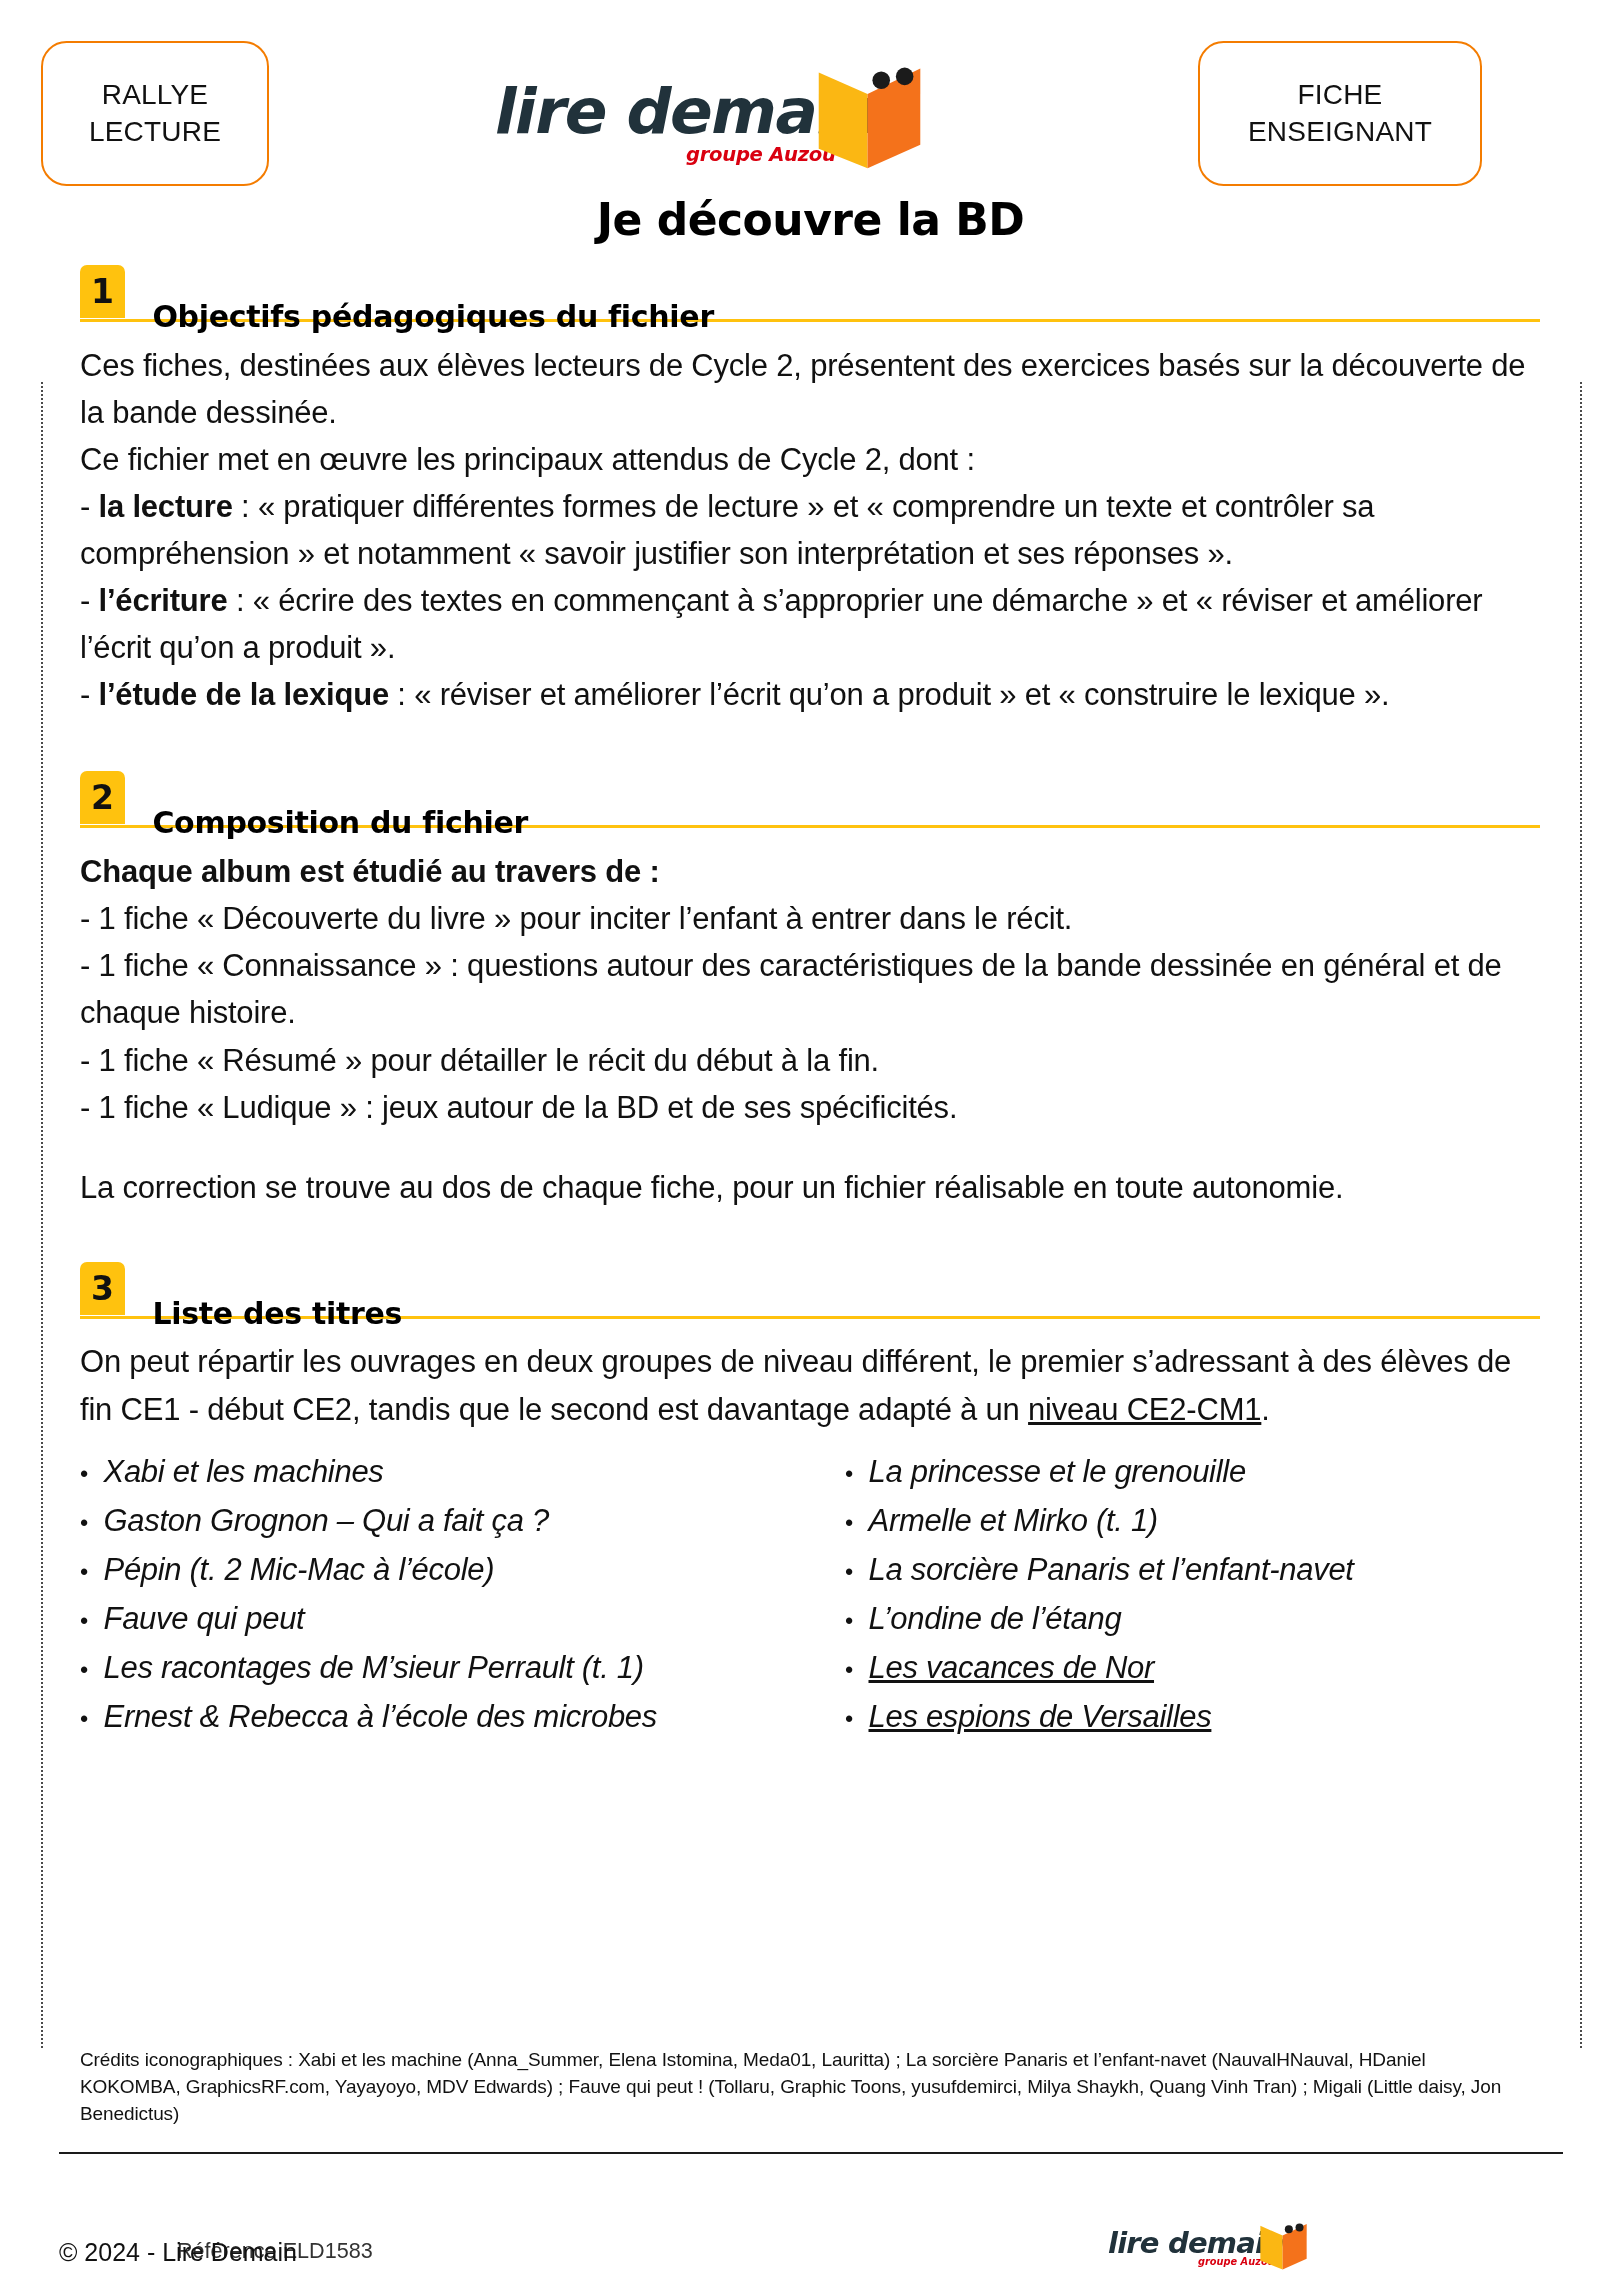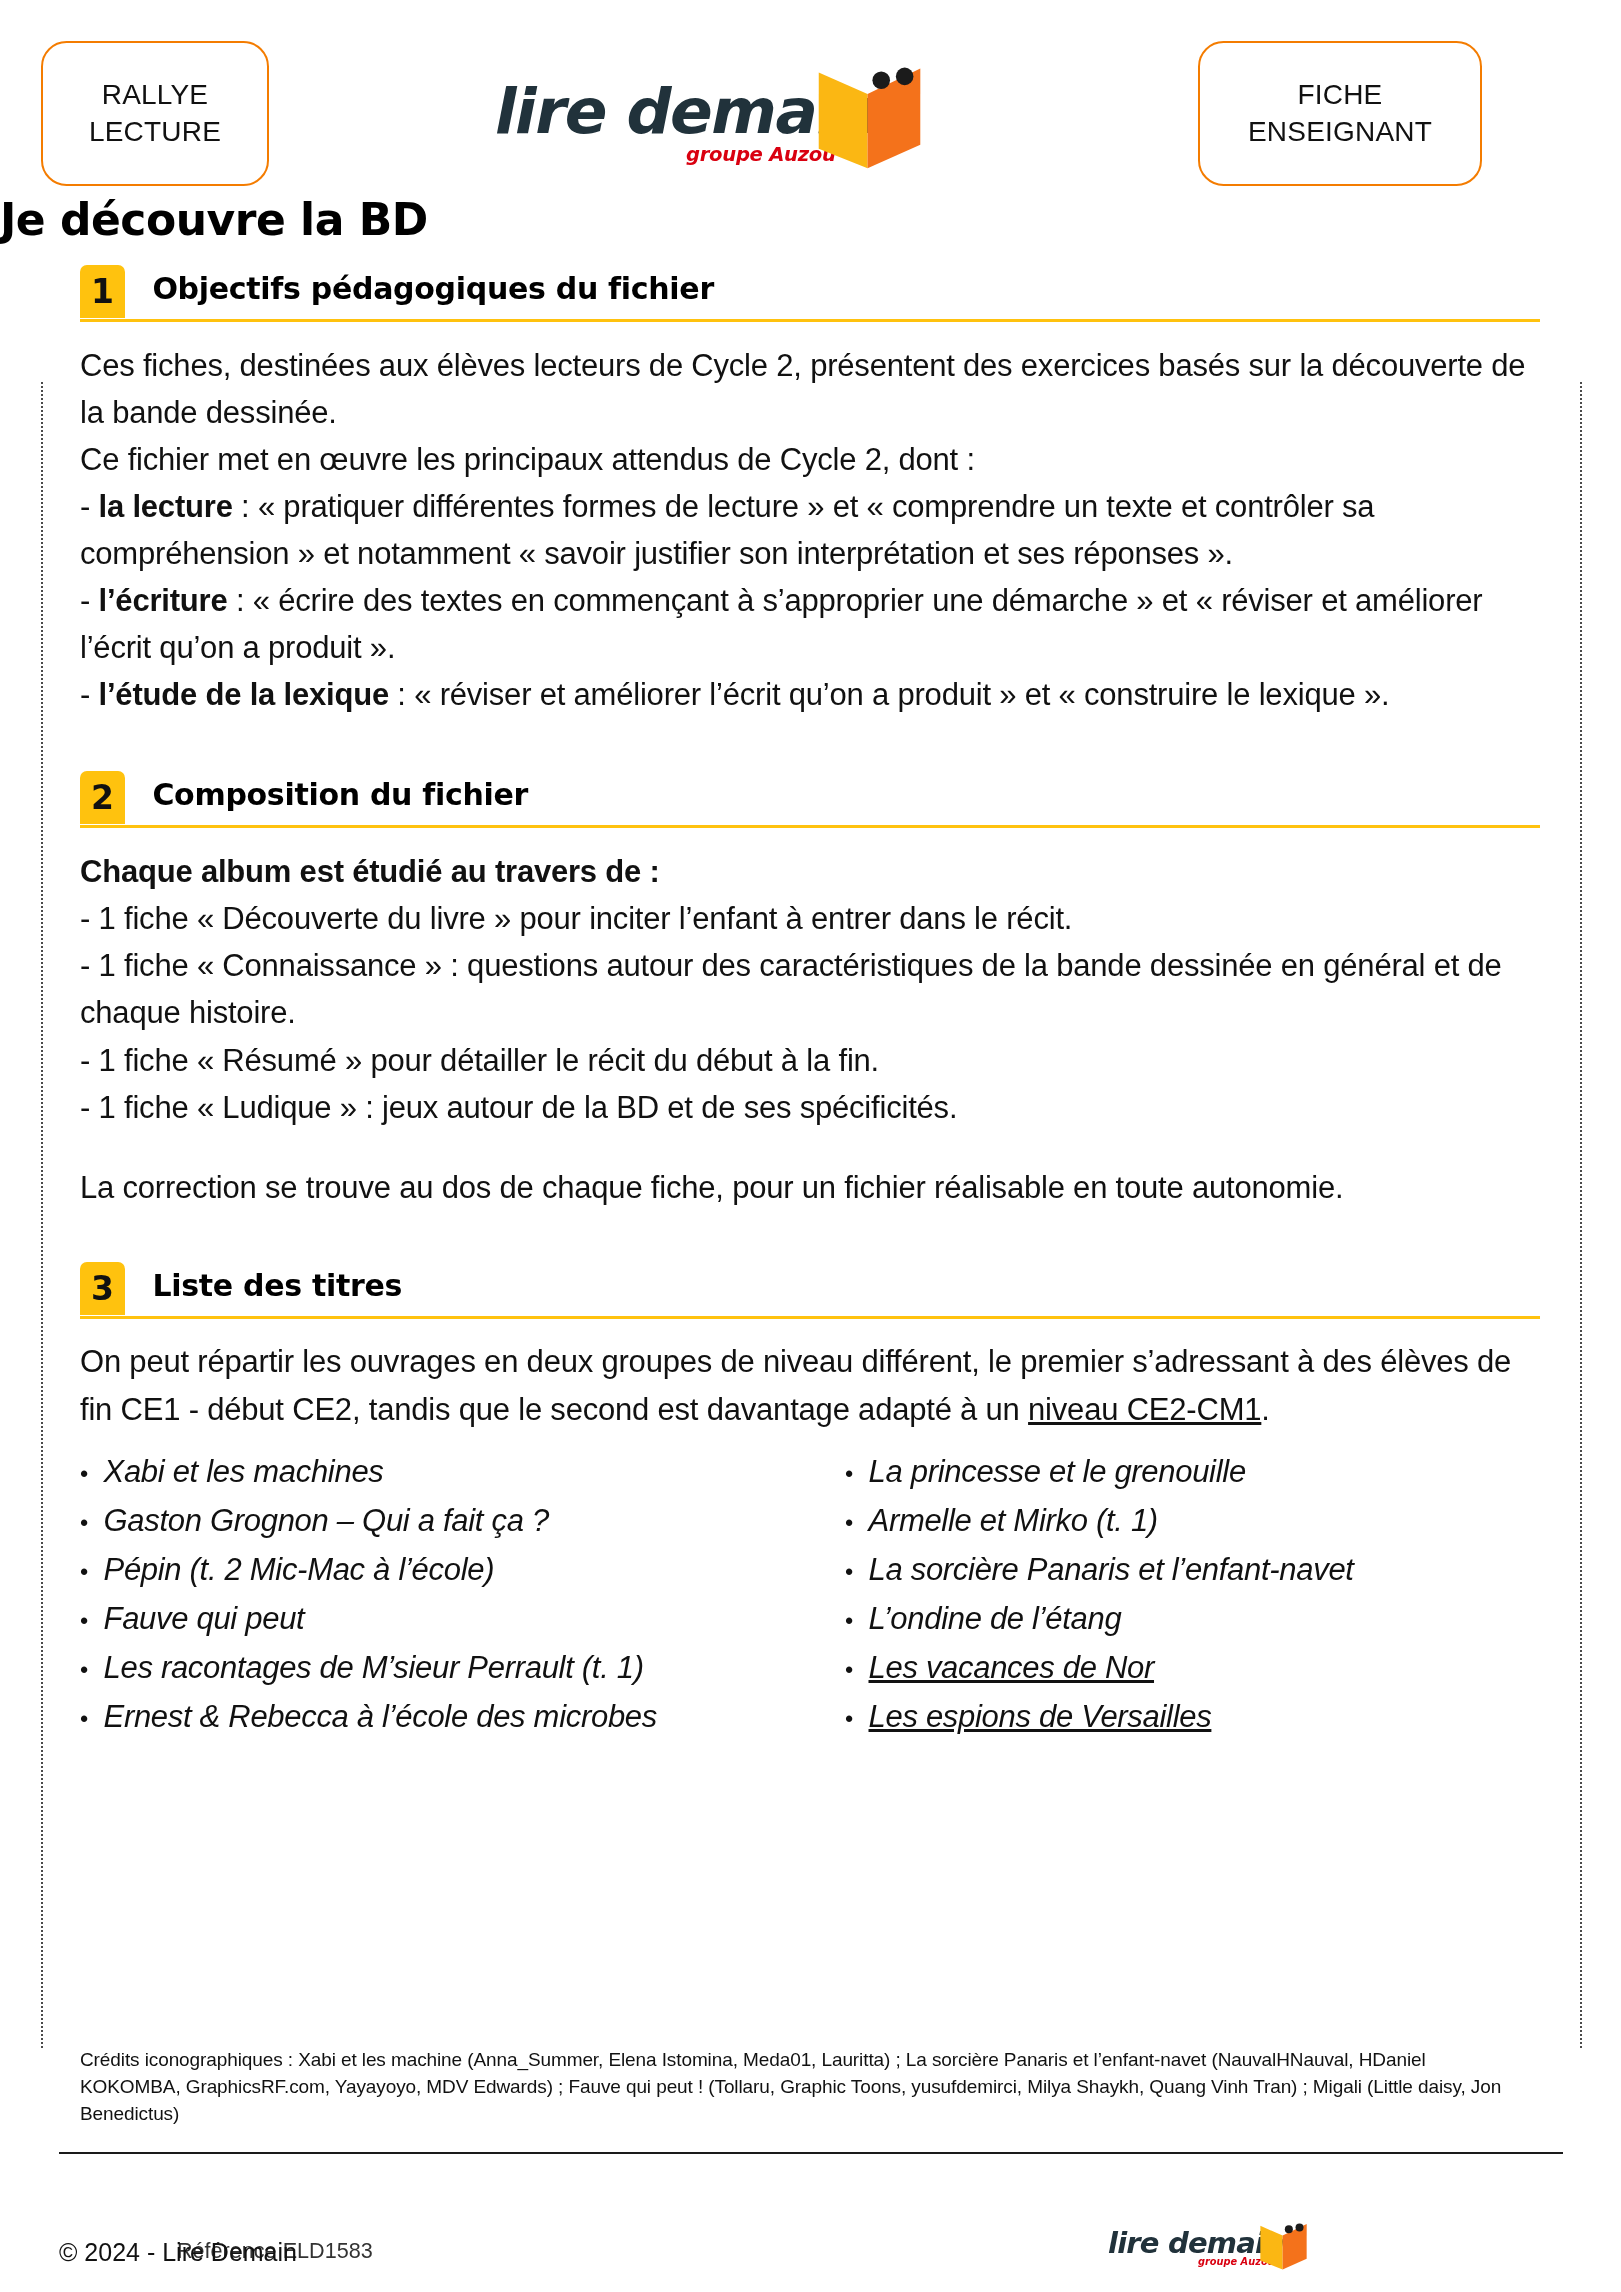--- a/index.html
+++ b/index.html
@@ -95,20 +95,21 @@
     top: 2px;
     width: 125px;
     height: 125px;
   }
 
   
   .doc-title {
     position: absolute;
     top: 194px; left: 0;
     width: 1621px;
+    text-align: center;
     font-family: "DejaVu Sans", sans-serif;
     font-weight: bold;
     font-size: 44px;
     color: #000;
     letter-spacing: -0.5px;
   }
 
   
   .content {
     position: absolute;
@@ -142,20 +143,21 @@
   }
   .sec-title {
     margin-left: 27.4px;
     font-family: "DejaVu Sans", sans-serif;
     font-weight: bold;
     font-size: 30px;
     color: #000;
     letter-spacing: -0.3px;
     padding-top: 5.9px;
     white-space: nowrap;
+    margin-top: 28px;
   }
 
   .sec-body {
     font-family: "Liberation Sans", sans-serif;
     font-size: 31px;
     line-height: 1.52;
     color: #111;
     padding-top: 19.6px;
     letter-spacing: -0.2px;
   }

